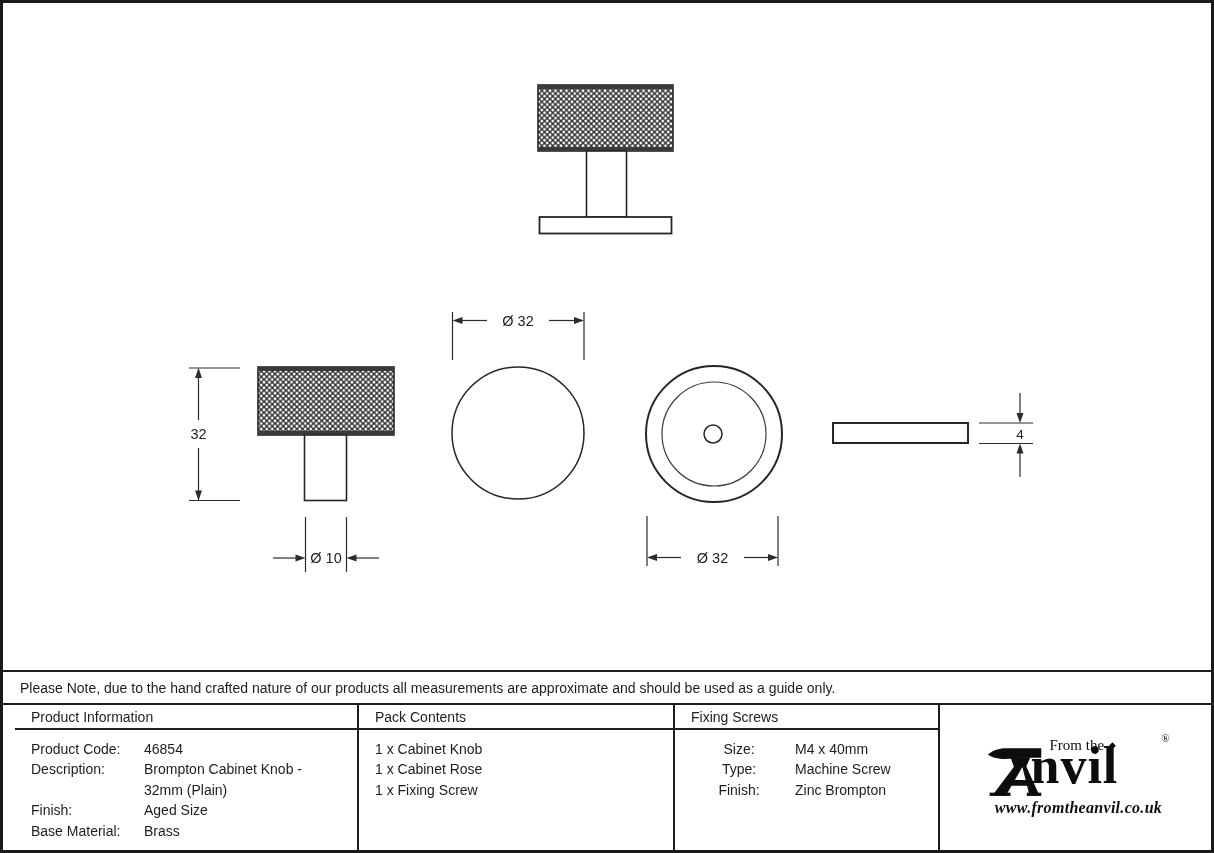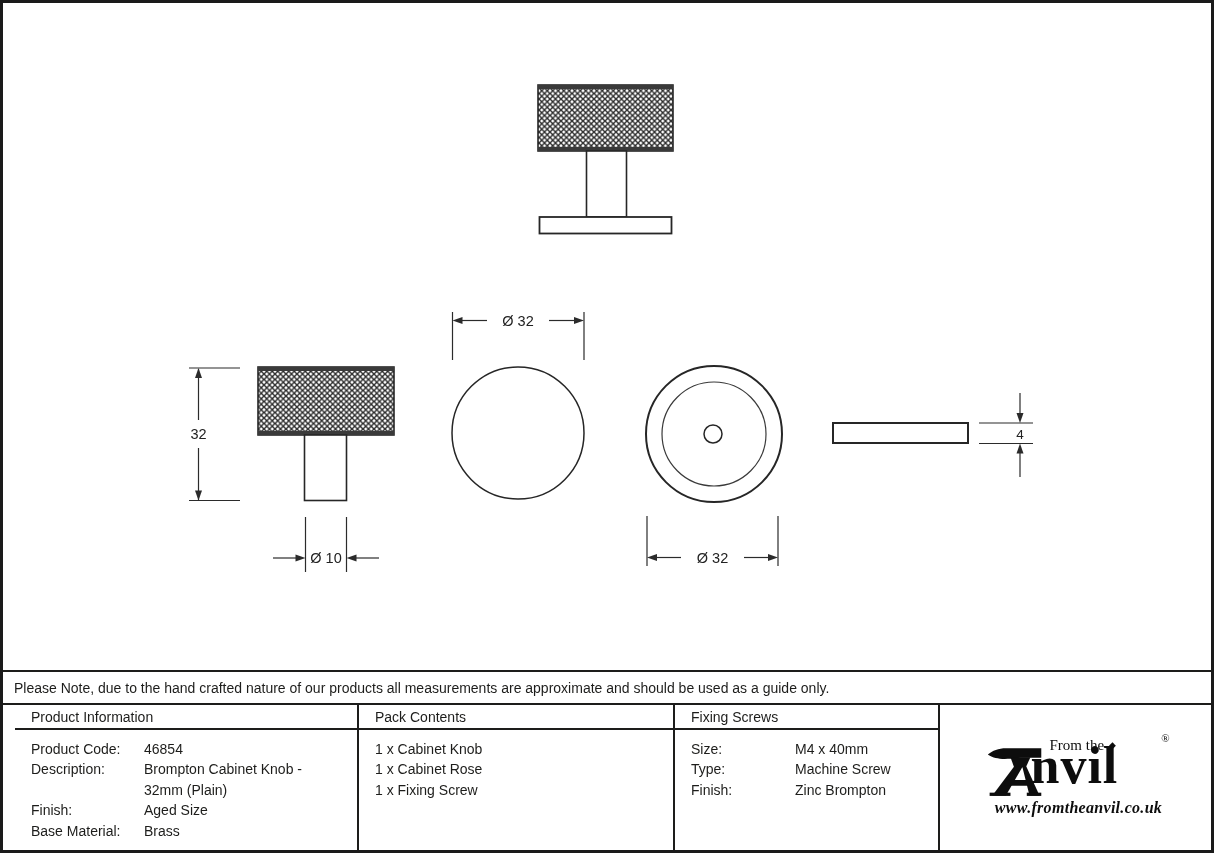--- a/index.html
+++ b/index.html
@@ -16,21 +16,21 @@
   .drawing-svg{position:absolute;left:0;top:0;}
   svg text{font-family:"Liberation Sans", sans-serif;fill:#222;}
 
   
   .note-row{
     position:absolute;left:0;right:0;top:667px;height:35px;
     box-sizing:border-box;
     border-top:2px solid #1d1d1b;
     border-bottom:2px solid #1d1d1b;
     display:flex;align-items:center;
-    padding-left:11px;
+    padding-left:17px;
     font-size:14px;
   }
 
   
   .bottom-table{
     position:absolute;left:0;right:0;top:702px;bottom:0;
     display:flex;
     font-size:14px;
     margin-left:12px;
   }
@@ -42,21 +42,21 @@
   .col-logo{flex:1;}
   .col-header{
     box-sizing:border-box;height:25px;flex:0 0 25px;
     border-bottom:2px solid #1d1d1b;
     display:flex;align-items:center;
     padding-left:16px;
   }
   .col-body{padding:9px 14px 6px 16px;line-height:20.4px;}
   .kv{display:flex;align-items:flex-start;gap:8px;}
   .kv .k{flex:0 0 105px;}
-  .col-screws .kv .k{flex:0 0 96px;}
+  .col-screws .kv .k{flex:0 0 96px;text-align:center;}
   .kv .v{flex:1;}
 
   
   .col-logo{align-items:center;justify-content:center;}
   .logo{position:relative;width:180px;height:84px;}
   .logo-main{position:relative;width:180px;height:62px;}
   .anvil-a{position:absolute;left:0;top:5px;}
   .nvil{
     position:absolute;left:45px;top:0px;
     font-family:"Liberation Serif", serif;

